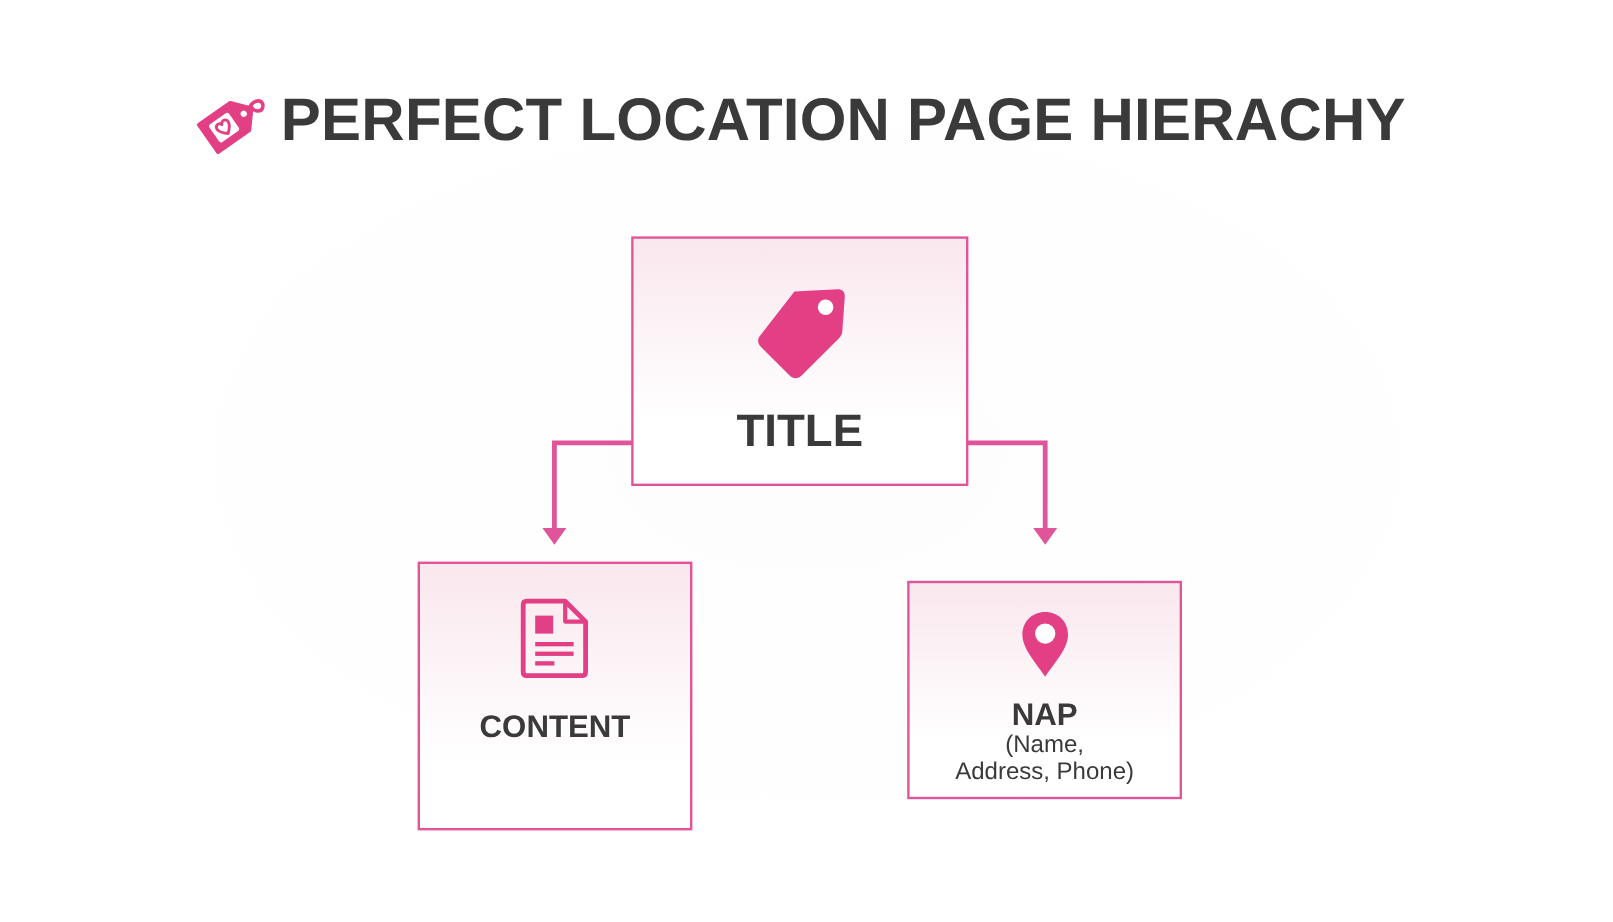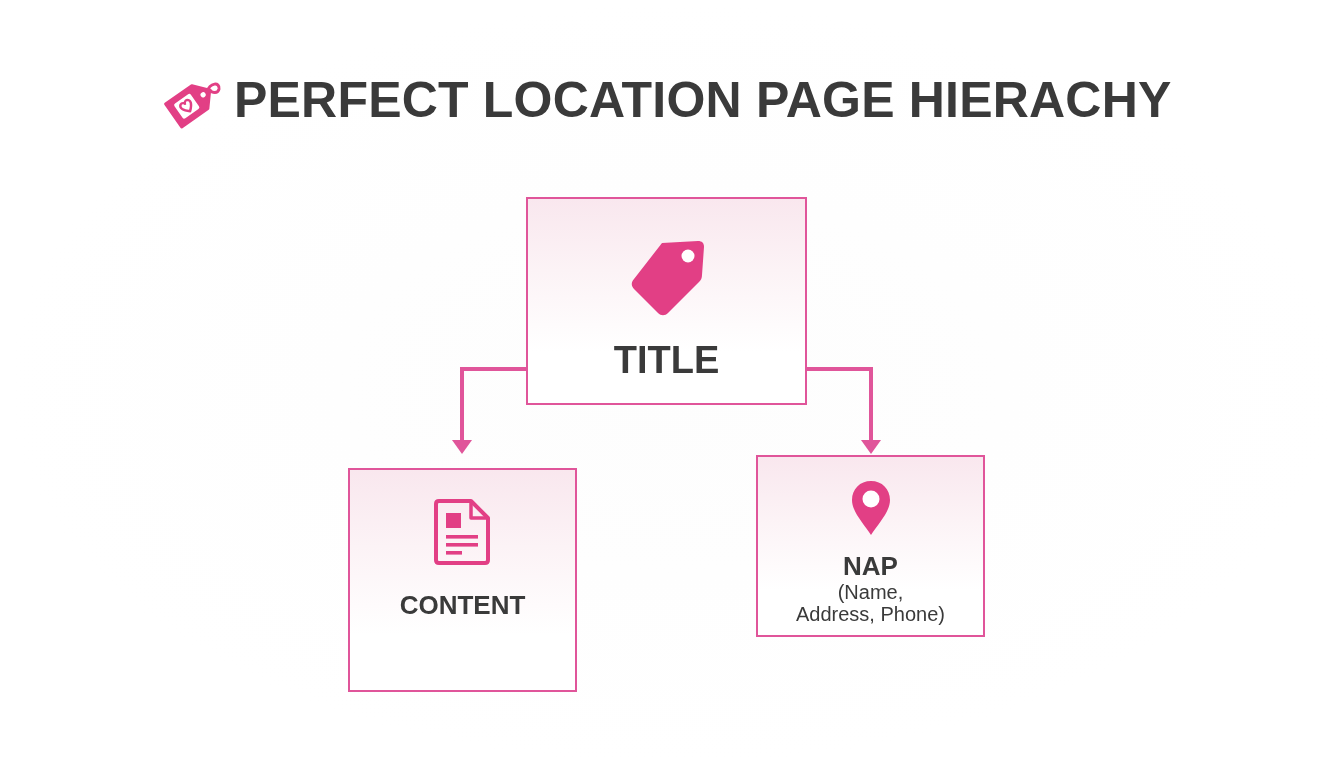--- a/index.html
+++ b/index.html
@@ -55,21 +55,21 @@
       height: 208px;
     }
     .node-content {
       left: 348px;
       top: 468px;
       width: 229px;
       height: 224px;
     }
     .node-nap {
       left: 756px;
-      top: 455px;
+      top: 484px;
       width: 229px;
       height: 182px;
     }
     .node-label {
       font-weight: 700;
       color: #3a3a3a;
       text-align: center;
       line-height: 1;
     }
     .node-title .icon { margin-top: 32px; width: 90px; height: 90px; }

